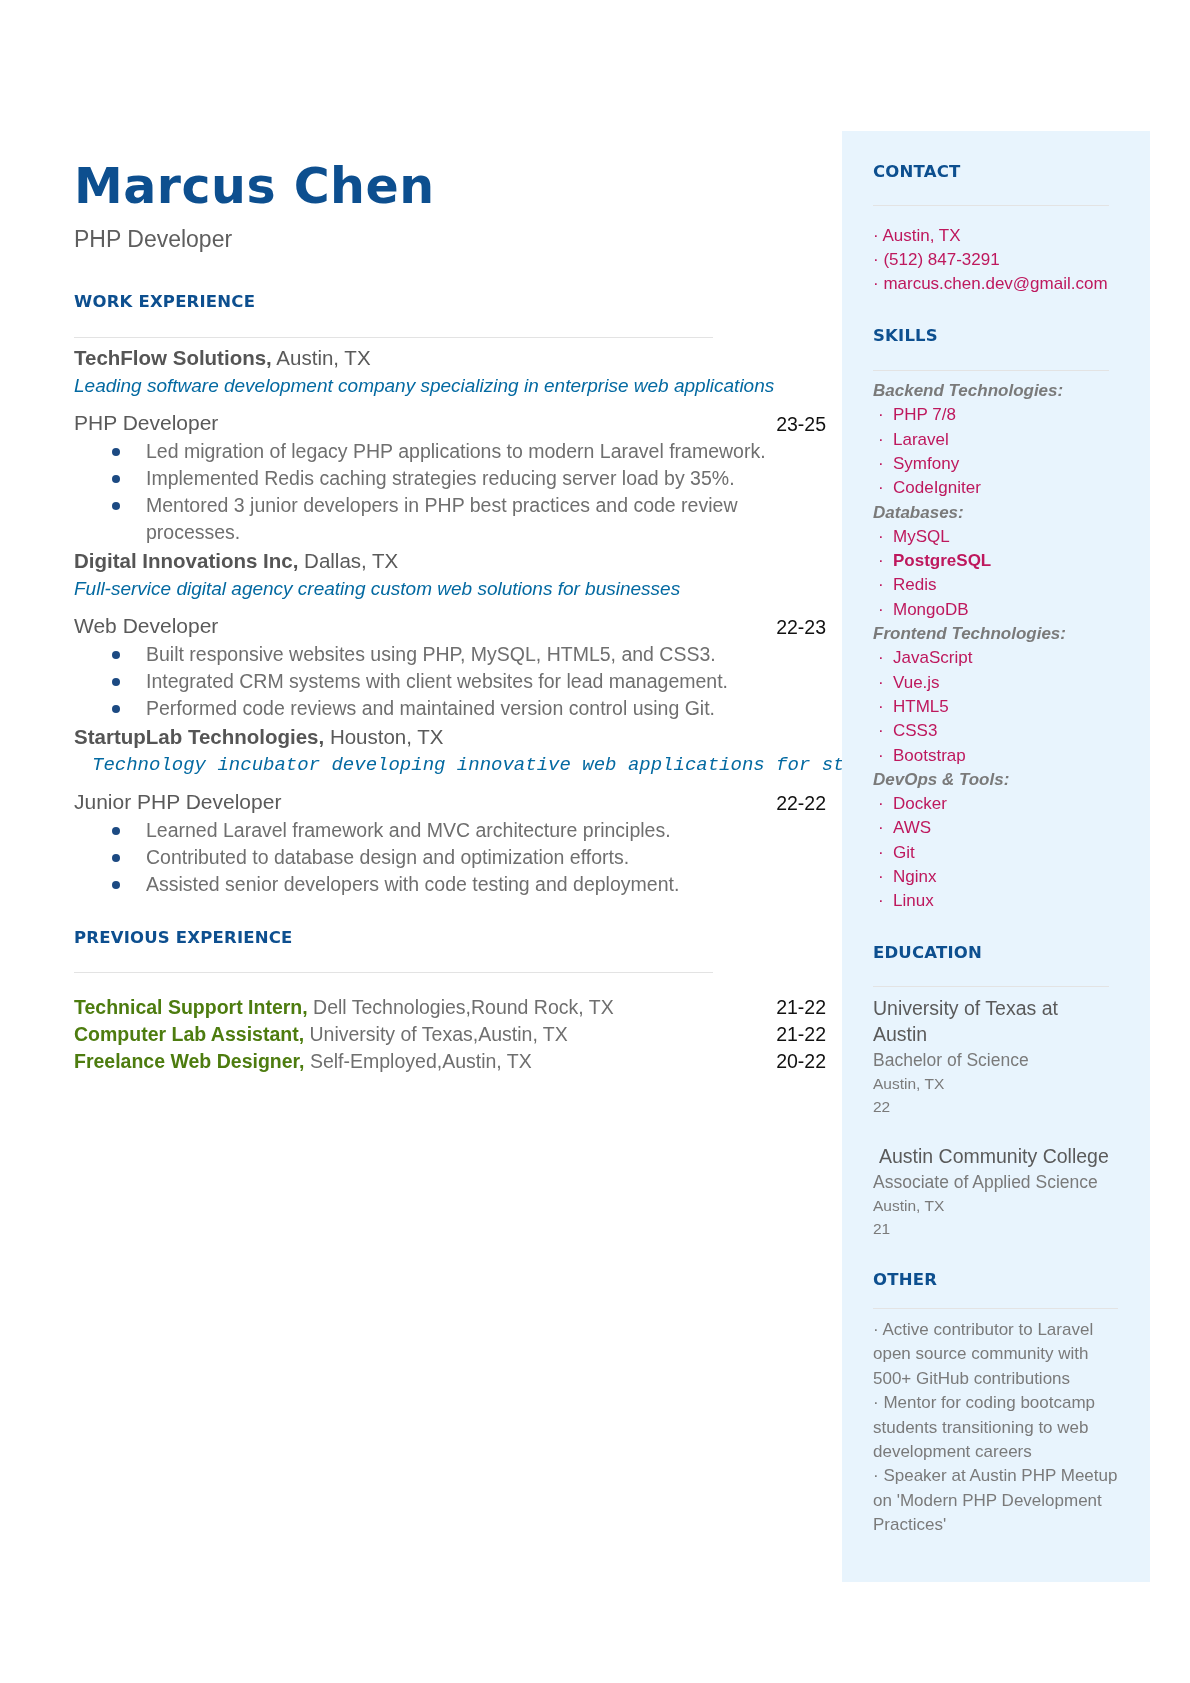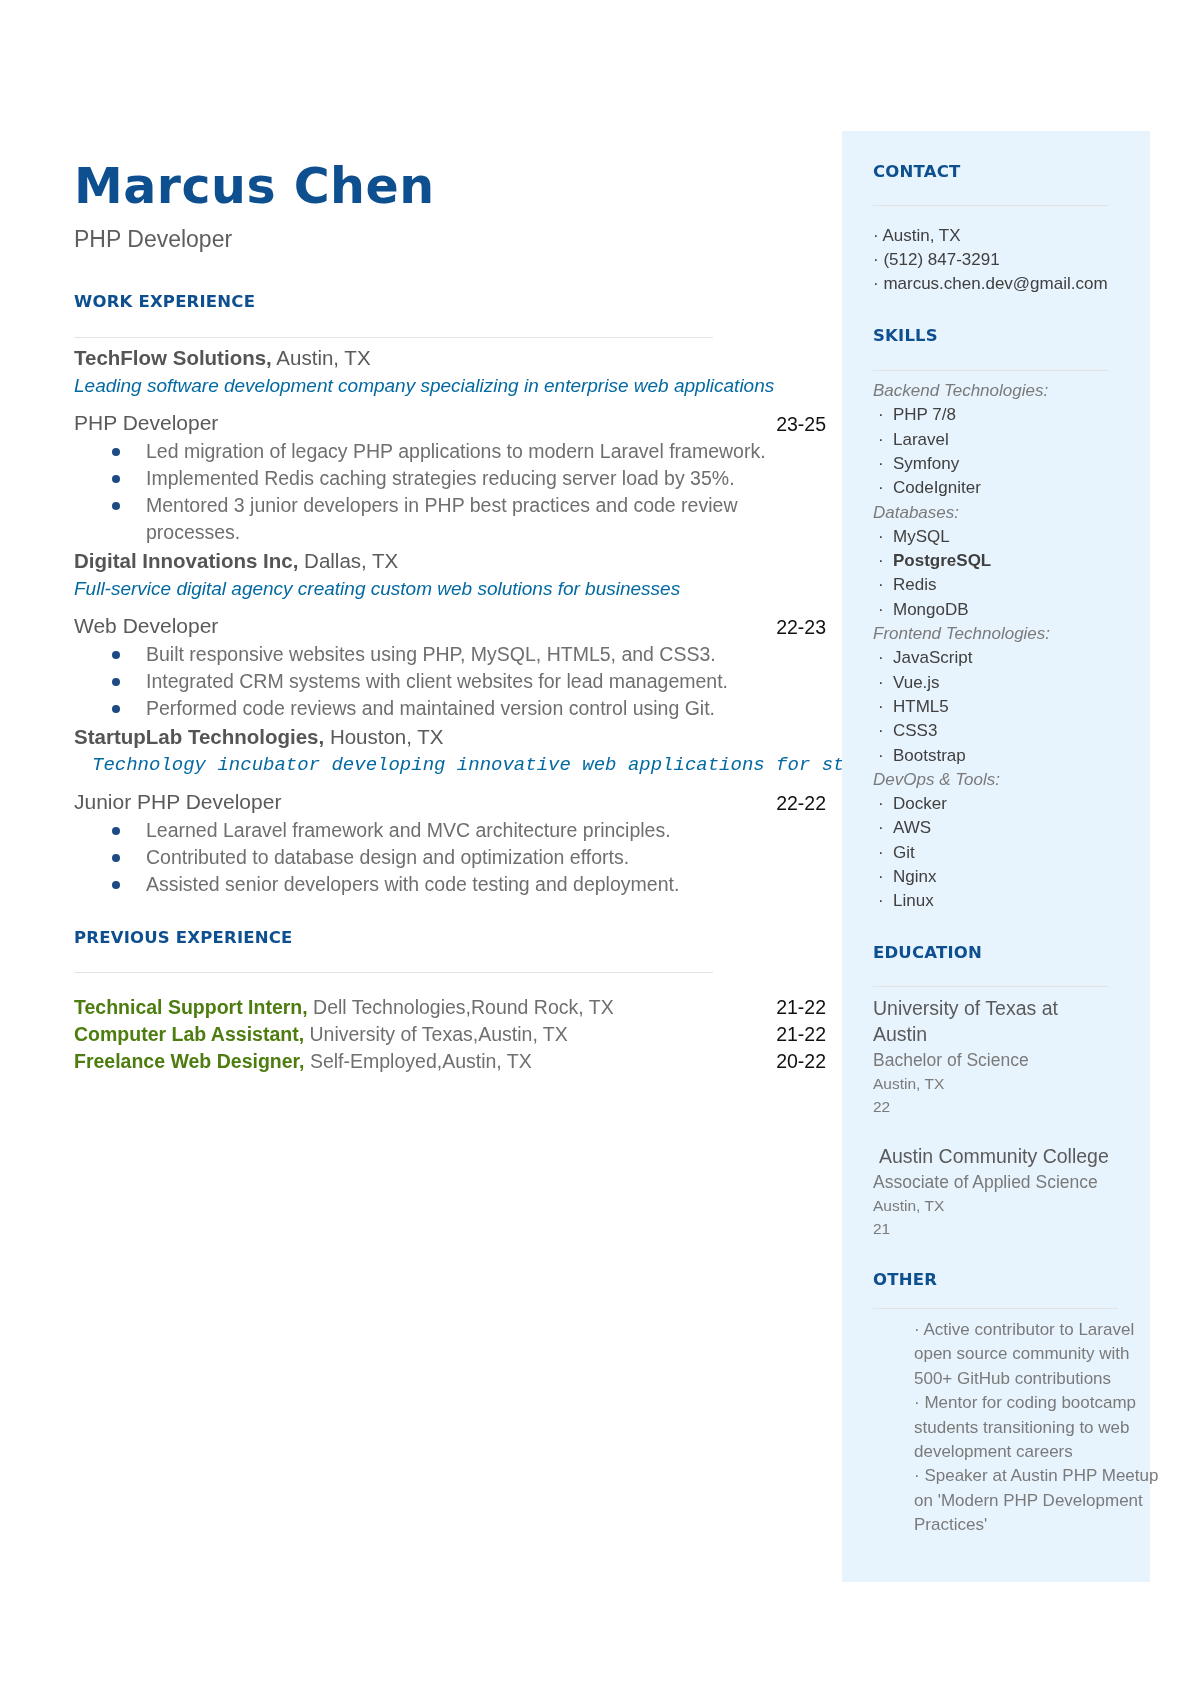--- a/index.html
+++ b/index.html
@@ -14,26 +14,26 @@
   .company b { color:#555; }
   .tagline { font-size:19px; font-style:italic; color:#0369a1; }
   .role { font-size:21px; color:#5a5a5a; }
   .date { font-size:19.5px; color:#111; text-align:right; width:120px; }
   .bullet-row { font-size:19.5px; color:#6f6f6f; }
   .dot { position:absolute; width:8px; height:8px; border-radius:50%; background:#1c4a82; }
   .prev-row { font-size:19.5px; color:#6f6f6f; }
   .prev-row b { color:#4d7c0f; }
   .sidebar { position:absolute; left:842px; top:131px; width:308px; height:1451px; background:#e8f4fd; }
   .sb { position:absolute; white-space:nowrap; }
-  .sb-text { font-size:17px; color:#404040; }
-  .sb-cat { font-size:17px; font-style:italic; color:#7a7a7a; }
+  .sb-text { font-size:17px; color:#be185d; }
+  .sb-cat { font-size:17px; font-style:italic; color:#7a7a7a;font-weight:bold; }
   .sb-inst { font-size:19.5px; color:#5a5a5a; }
   .sb-deg { font-size:17.5px; color:#7a7a7a; }
   .sb-small { font-size:15.5px; color:#7a7a7a; }
-  .sb-para { font-size:17px; color:#7a7a7a; white-space:normal; width:250px; line-height:24.4px;margin-left:41px; }
+  .sb-para { font-size:17px; color:#7a7a7a; white-space:normal; width:250px; line-height:24.4px; }
 </style>
 </head>
 <body>
 
 <div class="abs name">Marcus Chen</div>
 <div class="abs subtitle">PHP Developer</div>
 
 <div class="abs section-title" style="left:74px; top:292px;">WORK EXPERIENCE</div>
 <div class="divider" style="left:74px; top:337px; width:639px;"></div>
 

